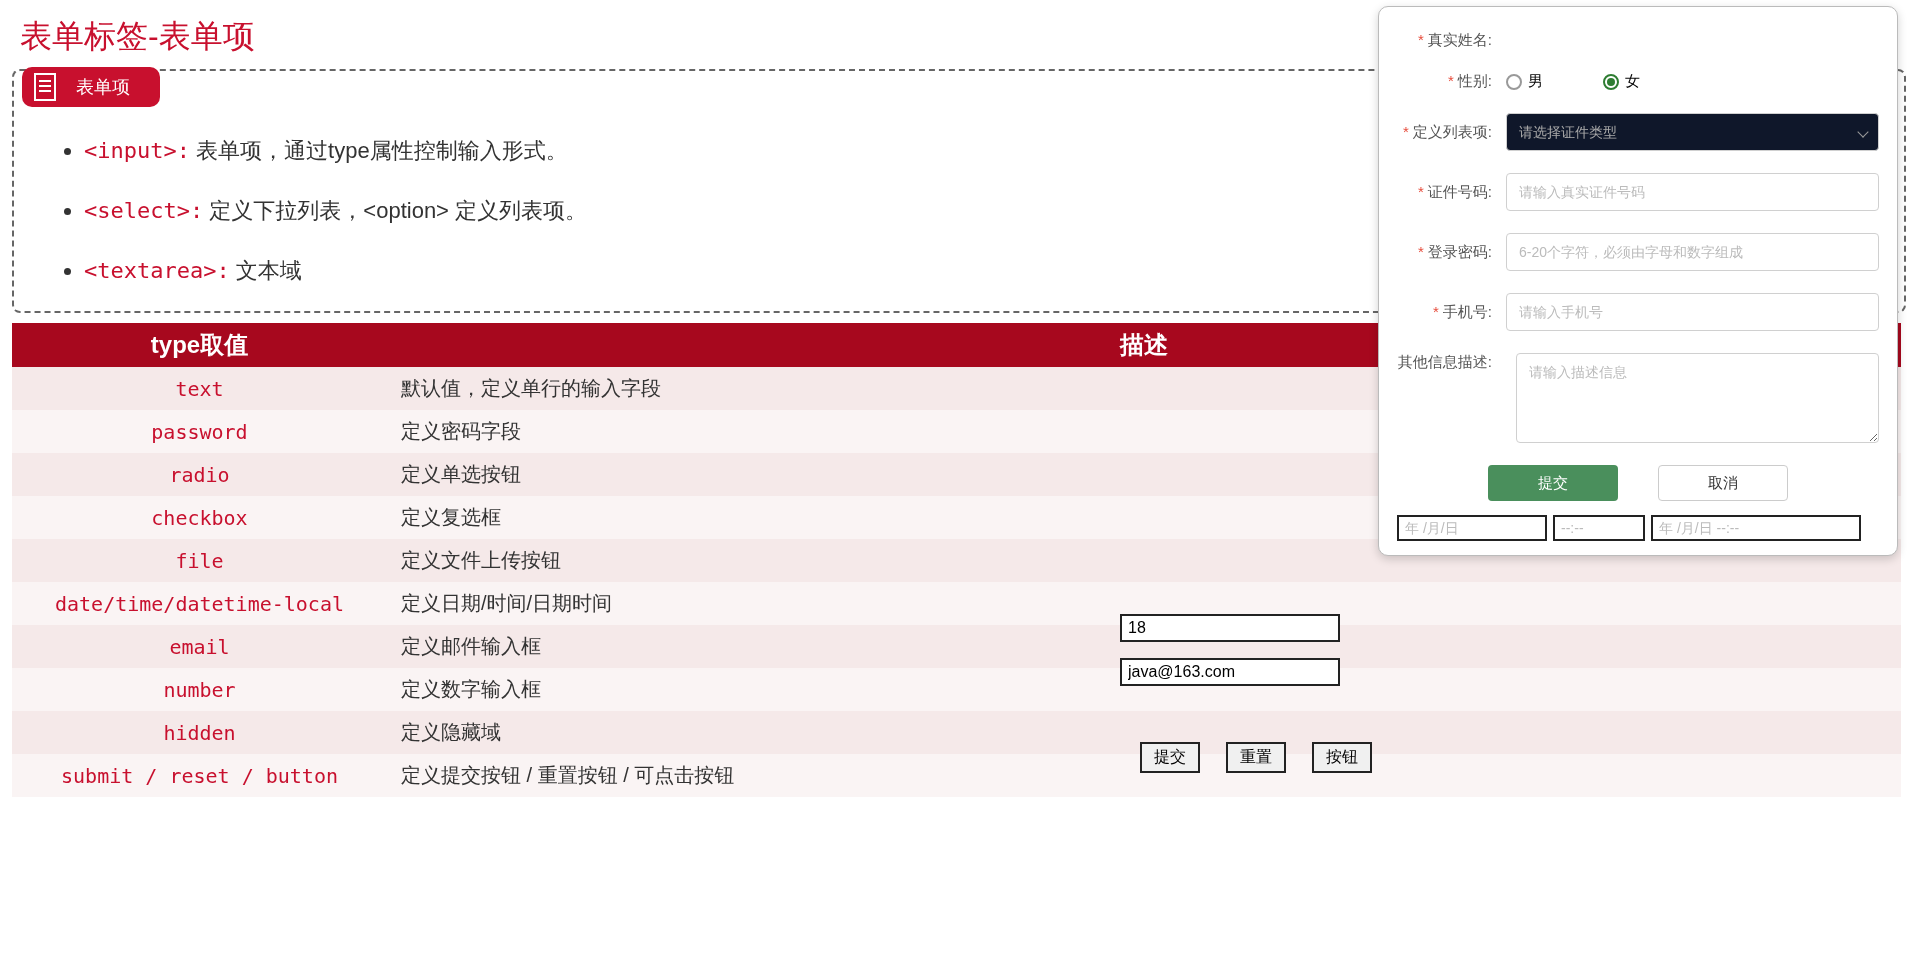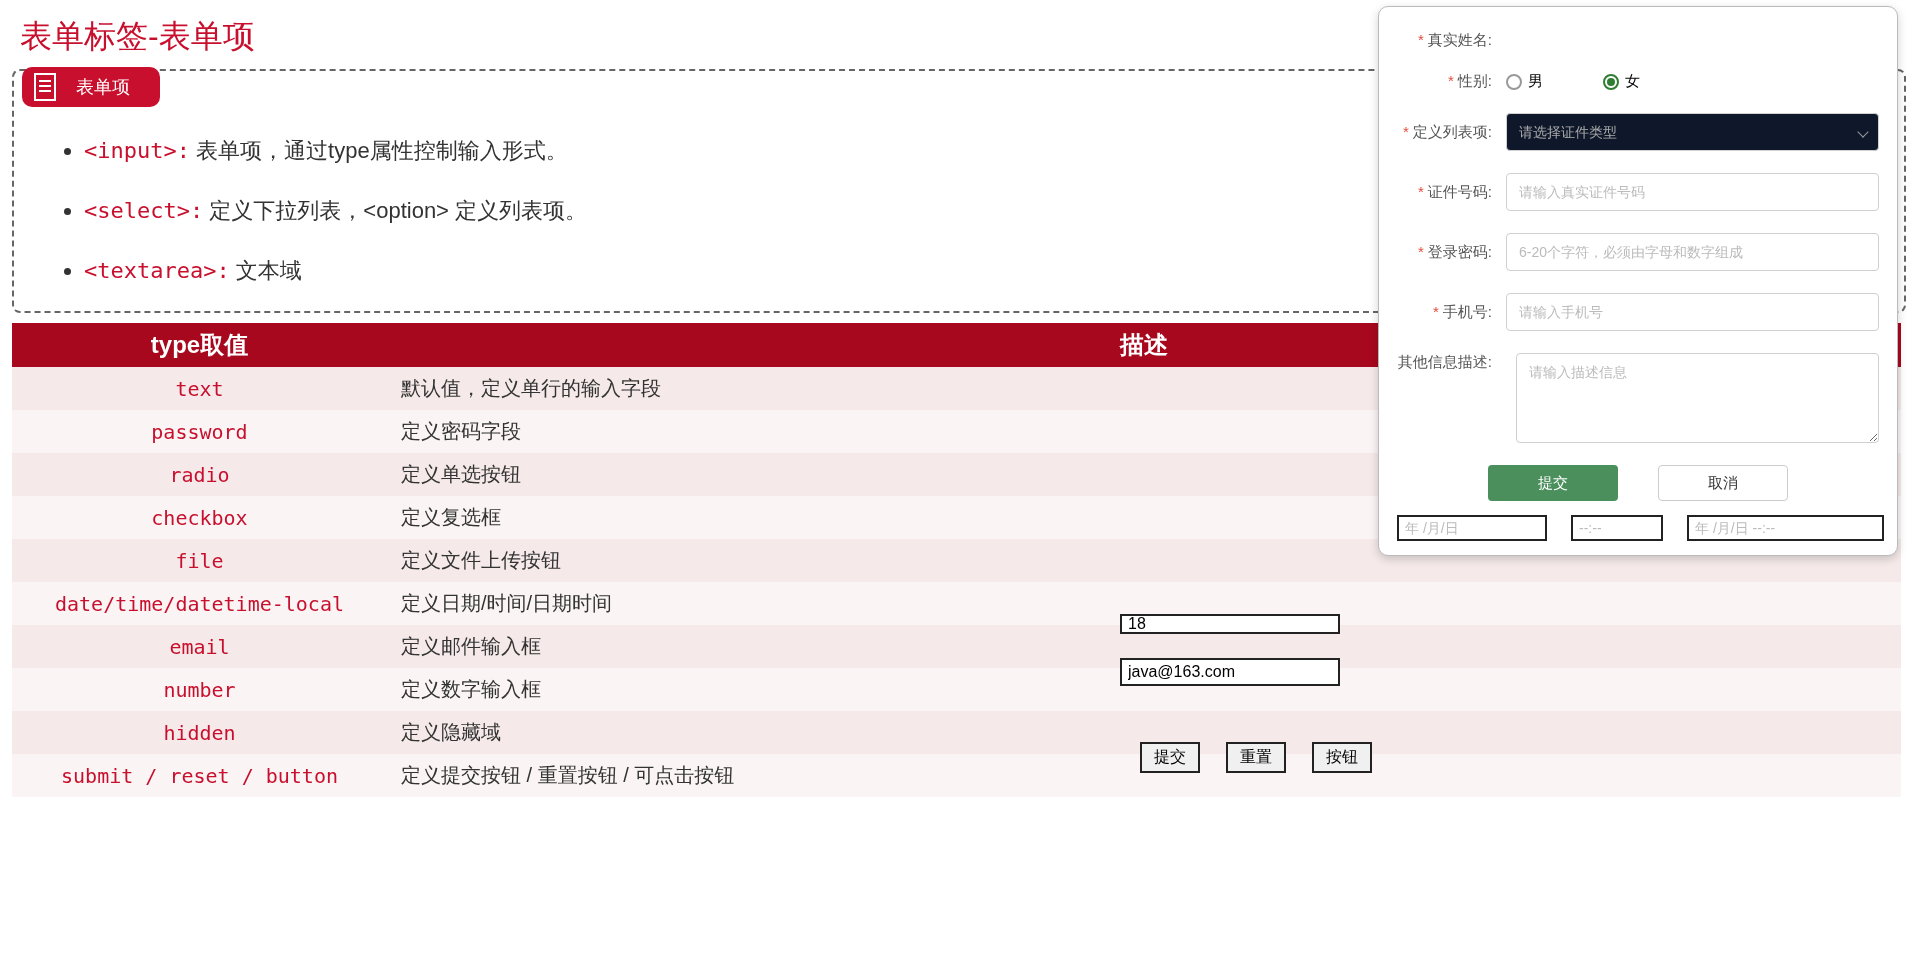--- a/index.html
+++ b/index.html
@@ -208,38 +208,38 @@
   .btn-row button {
     width:130px;
     height:36px;
     font-size:15px;
     border-radius:4px;
     cursor:pointer;
   }
   .btn-primary { background:#4a8f5c; color:#fff; border:none; }
   .btn-default { background:#fff; border:1px solid #ccc; color:#333; }
 
-  .date-row { display:flex; gap:24px; margin-top: 4px; }
+  .date-row { display:flex; gap:6px; margin-top: 4px; }
   .date-row input {
     border:2px solid #222;
     padding:3px 6px;
     font-size:14px;
     font-family: sans-serif;
   }
   .date-row input.d1 { width:150px; }
   .date-row input.d2 { width:92px; }
   .date-row input.d3 { width:210px; }
 
   
   .row-number {
     position:absolute;
     left: 1120px;
     top: 614px;
     width: 220px;
-    height: 20px;
+    height: 28px;
     border: 2px solid #222;
     font-size: 16px;
     padding: 0 6px;
   }
   .row-email {
     position:absolute;
     left: 1120px;
     top: 658px;
     width: 220px;
     height: 28px;

